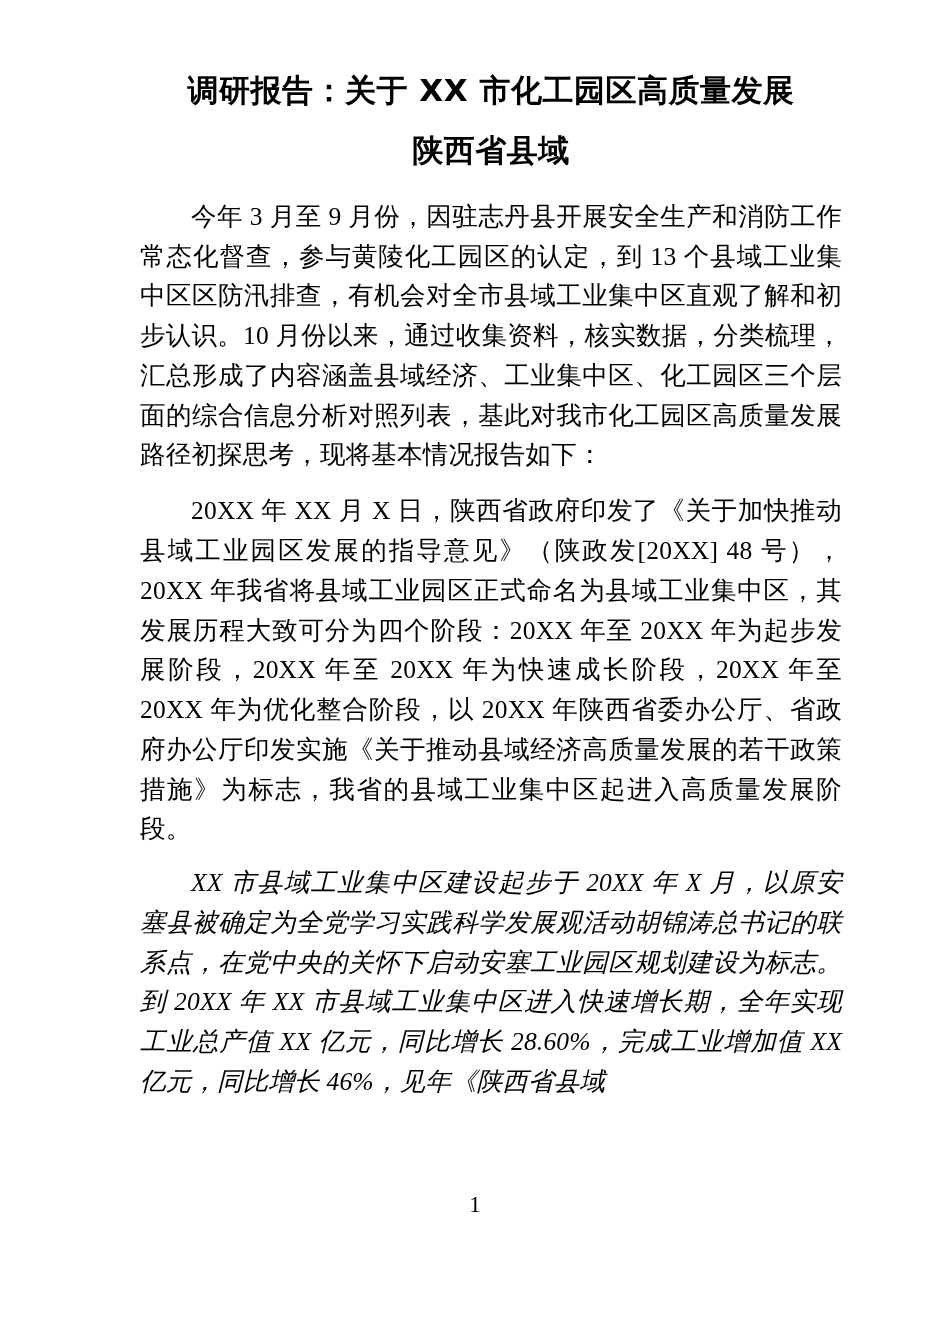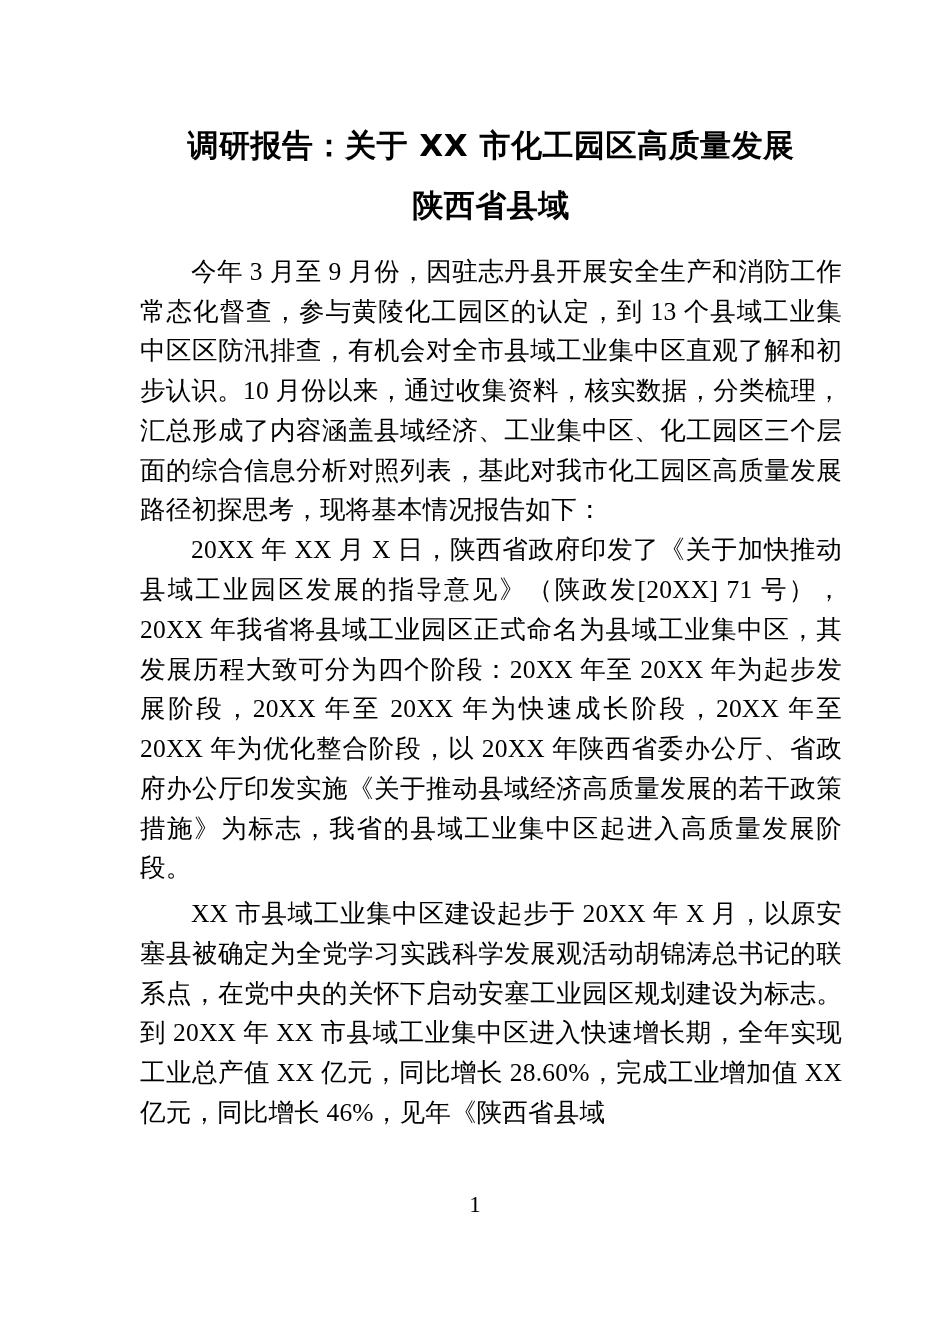--- a/index.html
+++ b/index.html
@@ -12,21 +12,21 @@
     height: 1344px;
     font-family: "Liberation Serif", "DejaVu Serif", serif;
     color: #000000;
     position: relative;
     overflow: hidden;
   }
   .page {
     box-sizing: border-box;
     width: 950px;
     height: 1344px;
-    padding: 115px 108px 0 140px;
+    padding: 60px 108px 0 140px;
     position: relative;
   }
   .doc-title {
     font-family: "DejaVu Sans", "Liberation Sans", sans-serif;
     font-weight: bold;
     font-size: 31px;
     line-height: 1.95;
     text-align: center;
     letter-spacing: 0.5px;
     margin: 0 0 16px 0;
@@ -37,23 +37,25 @@
   .body-par {
     font-size: 25.5px;
     line-height: 1.56;
     text-align: justify;
     text-justify: inter-ideograph;
     margin: 0;
     letter-spacing: 0.2px;
   }
   .indent2 {
     text-indent: 2em;
+    margin-top: 16px;
   }
   .spaced-top {
-    margin-top: 6px;
+    margin-top: 14px;
+    font-style: italic;
   }
   .page-number {
     position: absolute;
     bottom: 126px;
     left: 0;
     width: 950px;
     text-align: center;
     font-size: 23px;
     font-family: "Liberation Serif", serif;
   }
@@ -62,18 +64,18 @@
 <body>
 
 <div class="page">
 
   <h1 class="doc-title">
     <span>调研报告：关于 XX 市化工园区高质量发展</span>
     <span class="line2">陕西省县域</span>
   </h1>
 
   <p class="body-par indent2">今年 3 月至 9 月份，因驻志丹县开展安全生产和消防工作常态化督查，参与黄陵化工园区的认定，到 13 个县域工业集中区区防汛排查，有机会对全市县域工业集中区直观了解和初步认识。10 月份以来，通过收集资料，核实数据，分类梳理，汇总形成了内容涵盖县域经济、工业集中区、化工园区三个层面的综合信息分析对照列表，基此对我市化工园区高质量发展路径初探思考，现将基本情况报告如下：</p>
-  <p class="body-par indent2">20XX 年 XX 月 X 日，陕西省政府印发了《关于加快推动县域工业园区发展的指导意见》（陕政发[20XX] 71 号），20XX 年我省将县域工业园区正式命名为县域工业集中区，其发展历程大致可分为四个阶段：20XX 年至 20XX 年为起步发展阶段，20XX 年至 20XX 年为快速成长阶段，20XX 年至 20XX 年为优化整合阶段，以 20XX 年陕西省委办公厅、省政府办公厅印发实施《关于推动县域经济高质量发展的若干政策措施》为标志，我省的县域工业集中区起进入高质量发展阶段。</p>
+  <p class="body-par indent2">20XX 年 XX 月 X 日，陕西省政府印发了《关于加快推动县域工业园区发展的指导意见》（陕政发[20XX] 48 号），20XX 年我省将县域工业园区正式命名为县域工业集中区，其发展历程大致可分为四个阶段：20XX 年至 20XX 年为起步发展阶段，20XX 年至 20XX 年为快速成长阶段，20XX 年至 20XX 年为优化整合阶段，以 20XX 年陕西省委办公厅、省政府办公厅印发实施《关于推动县域经济高质量发展的若干政策措施》为标志，我省的县域工业集中区起进入高质量发展阶段。</p>
   <p class="body-par indent2 spaced-top">XX 市县域工业集中区建设起步于 20XX 年 X 月，以原安塞县被确定为全党学习实践科学发展观活动胡锦涛总书记的联系点，在党中央的关怀下启动安塞工业园区规划建设为标志。到 20XX 年 XX 市县域工业集中区进入快速增长期，全年实现工业总产值 XX 亿元，同比增长 28.60%，完成工业增加值 XX 亿元，同比增长 46%，见年《陕西省县域</p>
 
   <div class="page-number">1</div>
 
 </div>
 
 </body></html>

